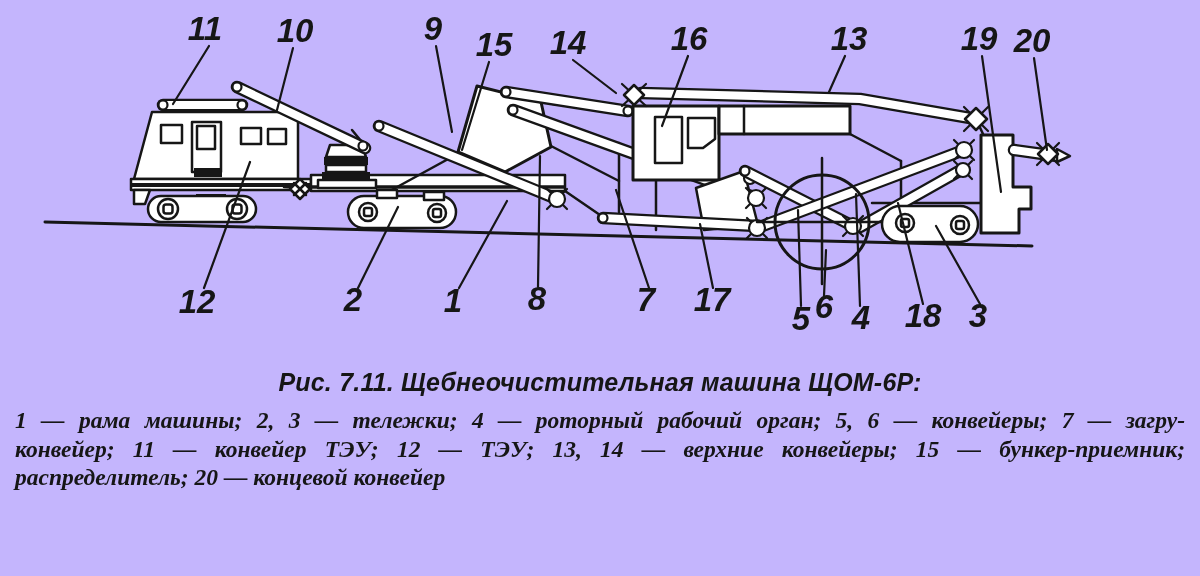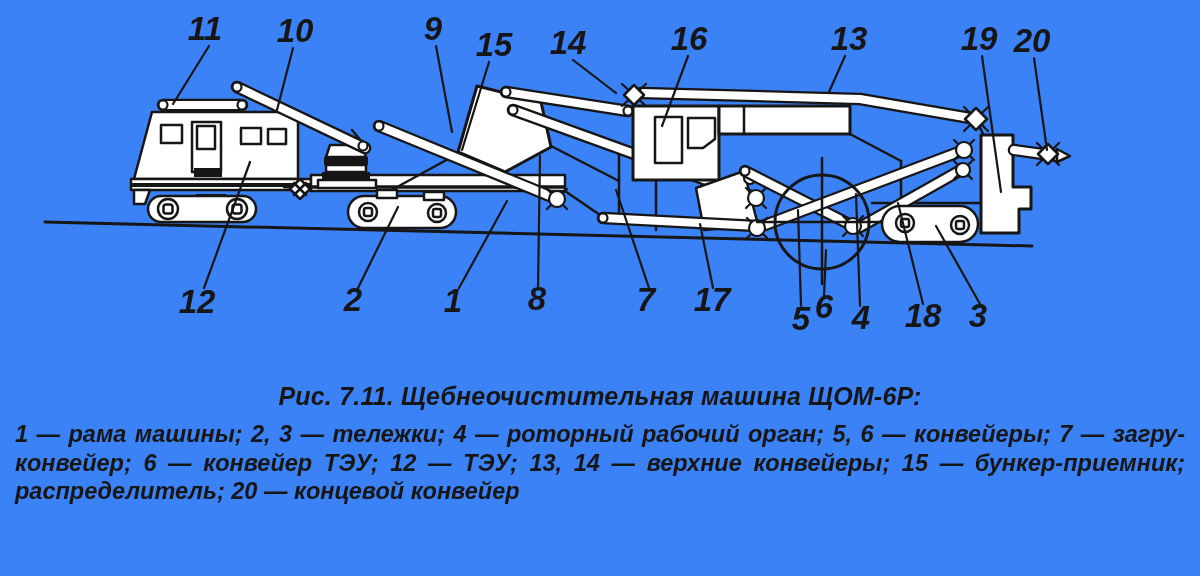--- a/index.html
+++ b/index.html
@@ -1,35 +1,35 @@
 <!DOCTYPE html>
 <html><head>
 <meta charset="utf-8">
 <style>
   html,body{margin:0;padding:0;background:#ffffff;}
-  .page{position:relative;width:1200px;height:576px;background:#3b82f6;overflow:hidden;
+  .page{position:relative;width:1200px;height:576px;background:#c4b5fd;overflow:hidden;
         font-family:"Liberation Sans","DejaVu Sans",sans-serif;color:#161616;}
   svg{display:block}
   
   .ln  {stroke:#161616;stroke-width:2.5;fill:none;stroke-linecap:round;stroke-linejoin:round}
   .ln3 {stroke:#161616;stroke-width:3;fill:none;stroke-linecap:round;stroke-linejoin:round}
   .fw  {fill:#ffffff;stroke:#161616;stroke-width:2.5;stroke-linejoin:round}
   .fw3 {fill:#ffffff;stroke:#161616;stroke-width:3;stroke-linejoin:round}
   .fb  {fill:#161616;stroke:none}
   .to  {stroke:#161616;stroke-width:12.5;fill:none;stroke-linecap:round;stroke-linejoin:round}
   .ti  {stroke:#ffffff;stroke-width:8;fill:none;stroke-linecap:round;stroke-linejoin:round}
   .cap {fill:#ffffff;stroke:#161616;stroke-width:2.2}
   .ldr {stroke:#161616;stroke-width:2.2;fill:none;stroke-linecap:round}
   .num {font:italic 700 33px "Liberation Sans","DejaVu Sans",sans-serif;fill:#161616;text-anchor:middle}
   
-  .caption{margin-top:34px;text-align:center;
+  .caption{margin-top:20px;text-align:center;
            font:italic 700 25px/28px "Liberation Sans","DejaVu Sans",sans-serif;letter-spacing:.2px;}
   .legend{margin:10px 15px 0 15px;
           font:italic 700 23.5px/28.6px "Liberation Sans","DejaVu Sans",sans-serif;}
-  .leg-line{text-align:justify;text-align-last:justify;white-space:normal;}
+  .leg-line{text-align:justify;text-align-last:justify;white-space:normal;font-family:Liberation Serif, serif;}
   .leg-line.last{text-align-last:left;}
 </style>
 </head>
 <body>
 
 <div class="page">
 
   <svg width="1200" height="348" viewBox="0 0 1200 348">
 
     <line class="ln3" x1="45" y1="222" x2="1032" y2="246"></line>
@@ -293,16 +293,16 @@
         <text x="923" y="327" class="num">18</text>
         <line x1="980" y1="304" x2="936" y2="226" class="ldr"></line>
         <text x="978" y="327" class="num">3</text>
       </g>
   </svg>
 
   <div class="caption">Рис. 7.11. Щебнеочистительная машина ЩОМ-6Р:</div>
 
   <div class="legend">
     <div class="leg-line">1 — рама машины; 2, 3 — тележки; 4 — роторный рабочий орган; 5, 6 — конвейеры; 7 — загру-</div>
-    <div class="leg-line">конвейер; 6 — конвейер ТЭУ; 12 — ТЭУ; 13, 14 — верхние конвейеры; 15 — бункер-приемник;</div>
+    <div class="leg-line">конвейер; 11 — конвейер ТЭУ; 12 — ТЭУ; 13, 14 — верхние конвейеры; 15 — бункер-приемник;</div>
     <div class="leg-line last">распределитель; 20 — концевой конвейер</div>
   </div>
 </div>
 
 </body></html>

